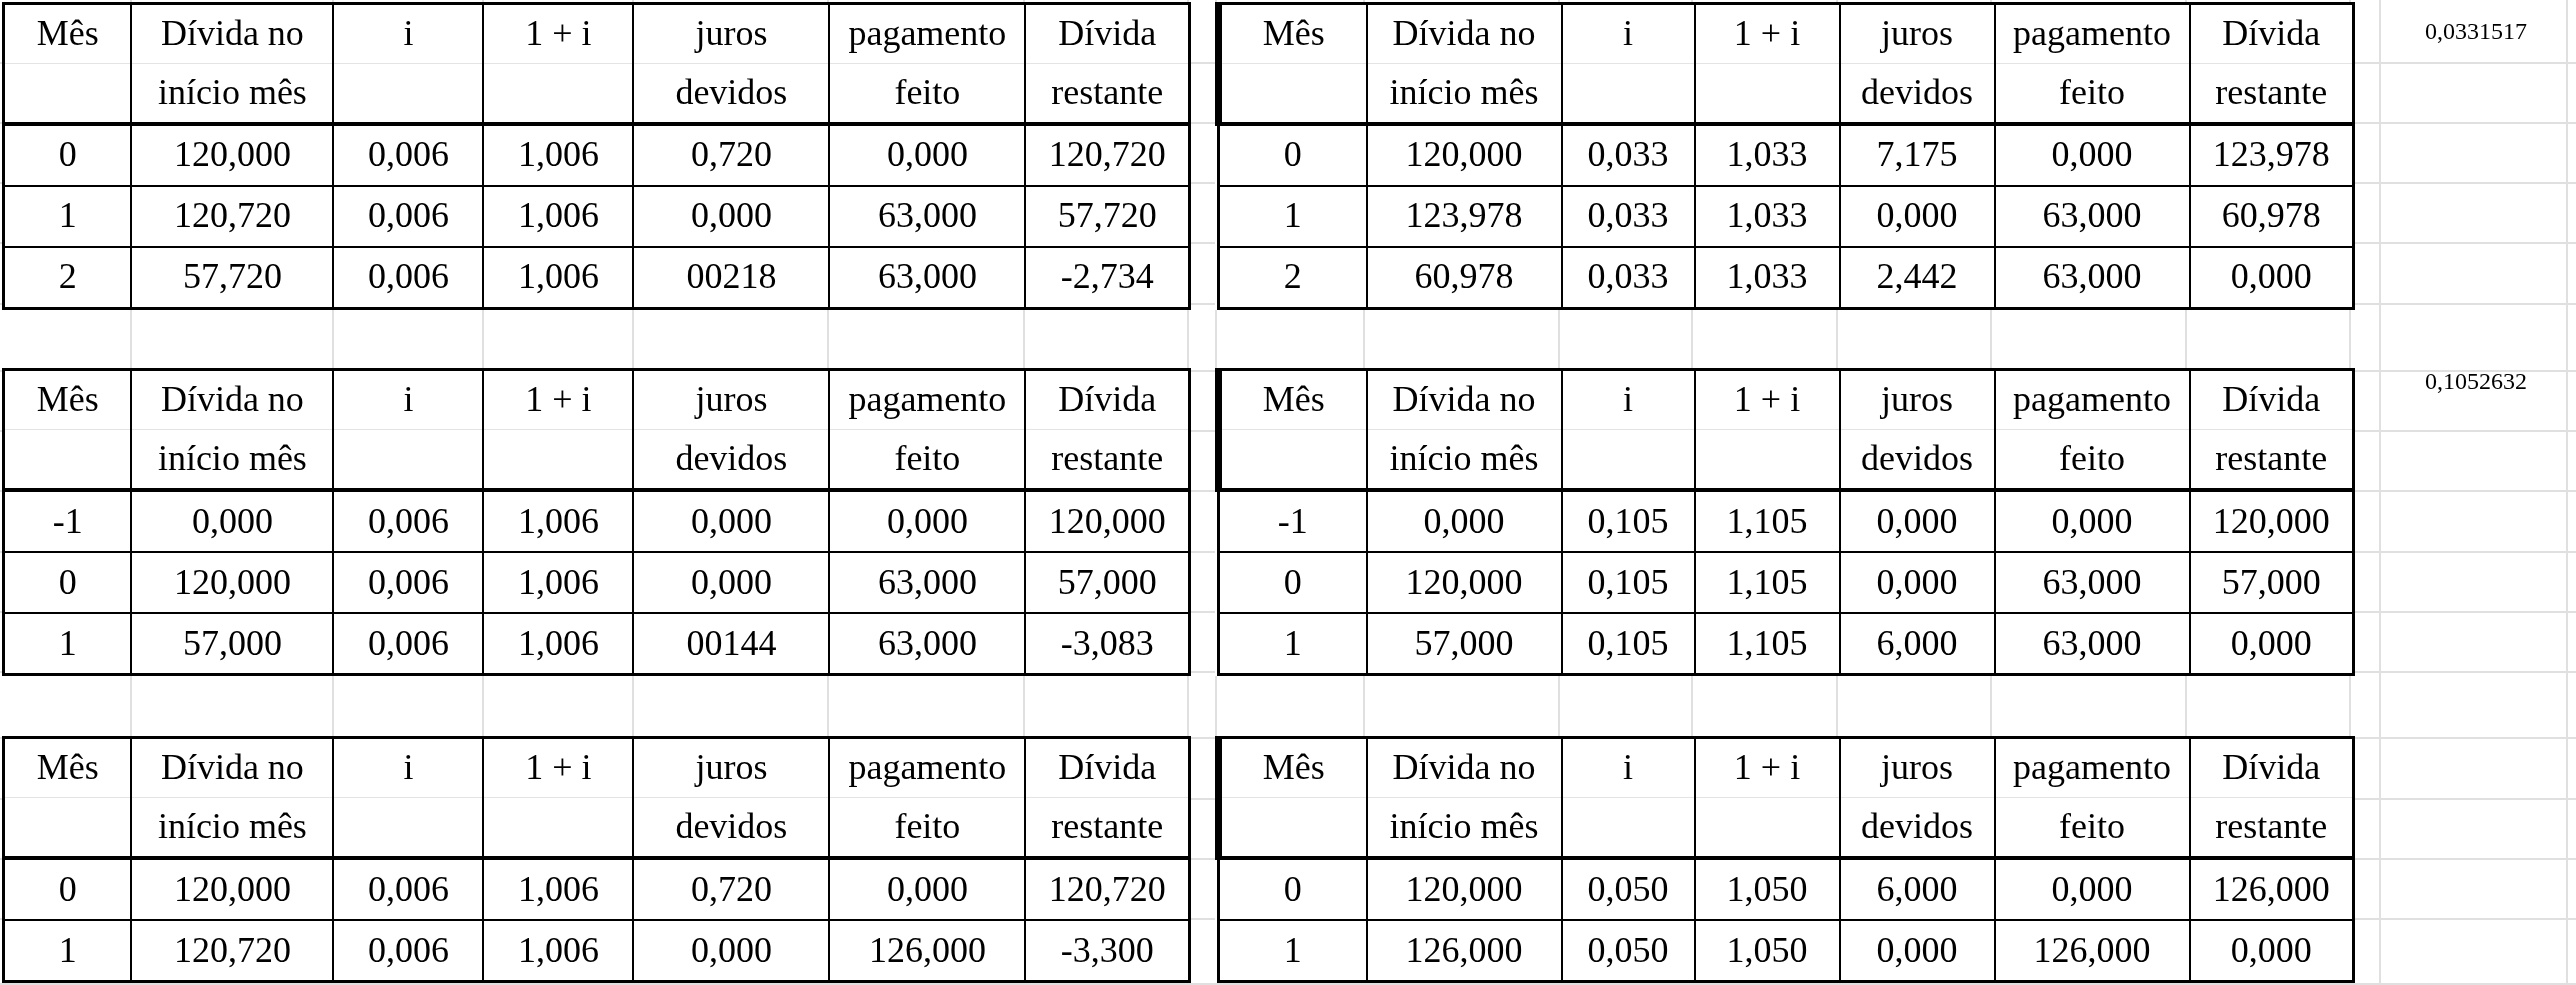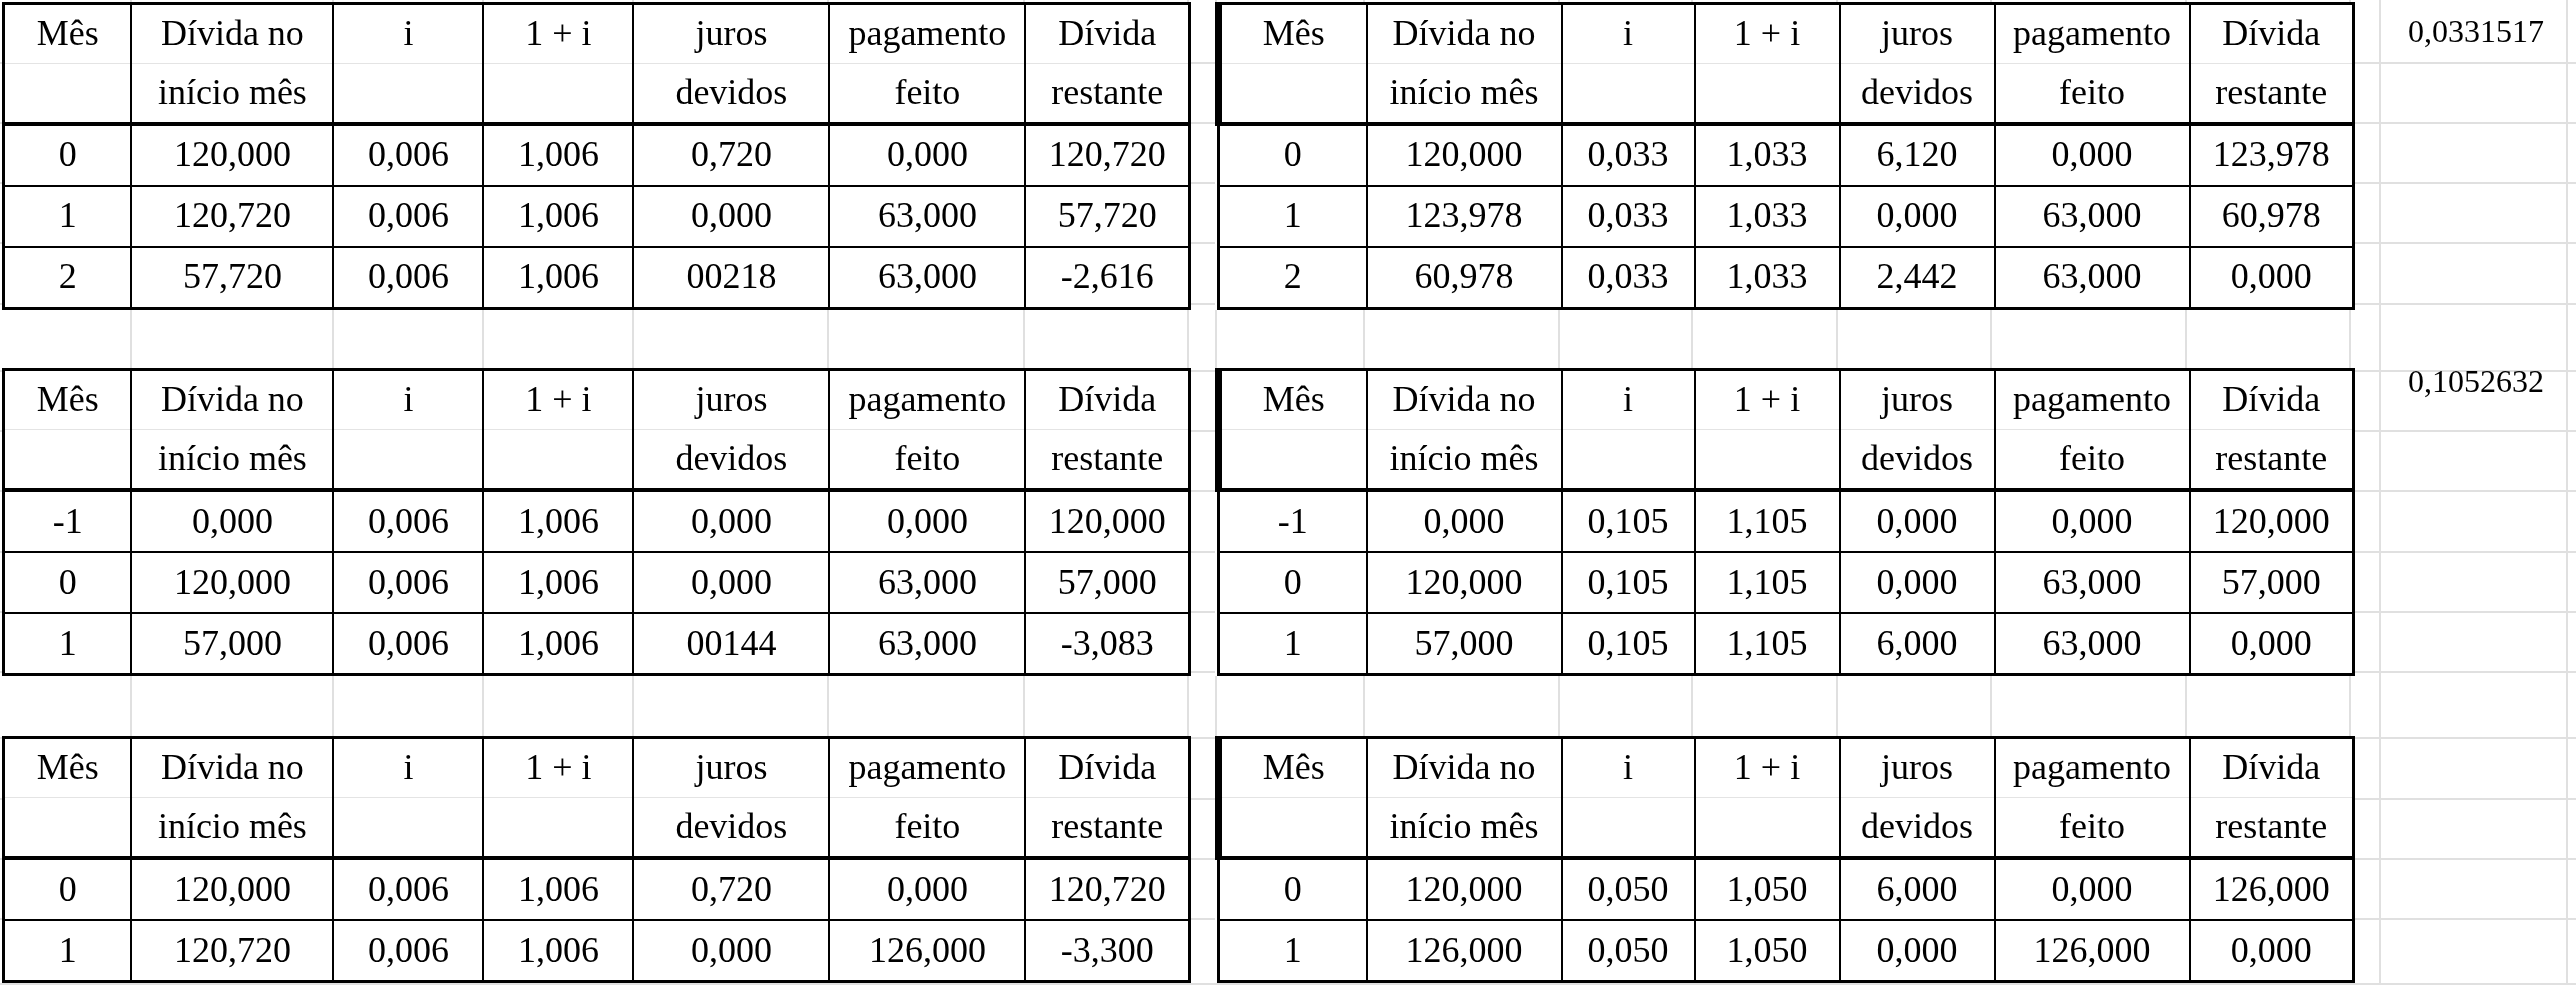--- a/index.html
+++ b/index.html
@@ -22,21 +22,21 @@
   .xl th{border-left:2.9px solid #000;border-right:2.9px solid #000;}
   .xl tr.h1 th{height:58px;border-bottom:1.9px solid #e4e4e4;}
   .xl tr.h2 th{height:58px;border-bottom:4.8px solid #000;}
   .xl td{height:59px;border:2.9px solid #000;}
   
   .xl.thickhead tr.h1 th:first-child,
   .xl.thickhead tr.h2 th:first-child{border-left:7.6px solid #000;}
   
   .sideval{
     position:absolute;left:2379px;width:194px;height:59px;z-index:1;
-    display:flex;align-items:center;justify-content:center;font-size:32px;
+    display:flex;align-items:center;justify-content:center;font-size:24px;
   }
 </style>
 </head>
 <body>
 
 <div class="sheet">
 
   <div id="gridlines">
       <div class="hline" style="top: 62px;"></div>
       <div class="hline" style="top: 122px;"></div>
@@ -122,21 +122,21 @@
           <td>63,000</td>
           <td>57,720</td>
         </tr>
         <tr>
           <td>2</td>
           <td>57,720</td>
           <td>0,006</td>
           <td>1,006</td>
           <td>00218</td>
           <td>63,000</td>
-          <td>-2,616</td>
+          <td>-2,734</td>
         </tr>
       </tbody>
     </table>
 
   <table class="xl thickhead" style="left:1215px;top:1.9px;width:1133px">
     <colgroup>
         <col style="width:148px">
         <col style="width:195px">
         <col style="width:133px">
         <col style="width:145px">
@@ -163,21 +163,21 @@
           <th>feito</th>
           <th>restante</th>
         </tr>
       </thead>
       <tbody>
         <tr>
           <td>0</td>
           <td>120,000</td>
           <td>0,033</td>
           <td>1,033</td>
-          <td>6,120</td>
+          <td>7,175</td>
           <td>0,000</td>
           <td>123,978</td>
         </tr>
         <tr>
           <td>1</td>
           <td>123,978</td>
           <td>0,033</td>
           <td>1,033</td>
           <td>0,000</td>
           <td>63,000</td>

